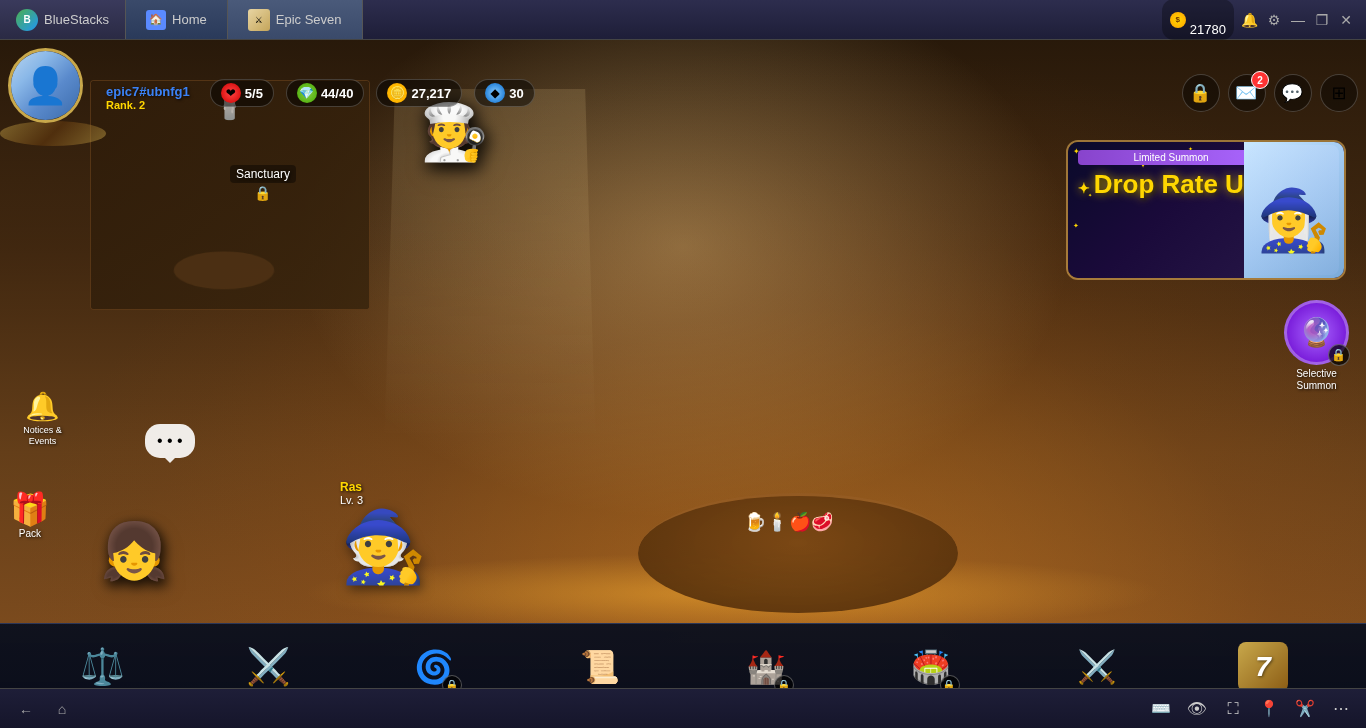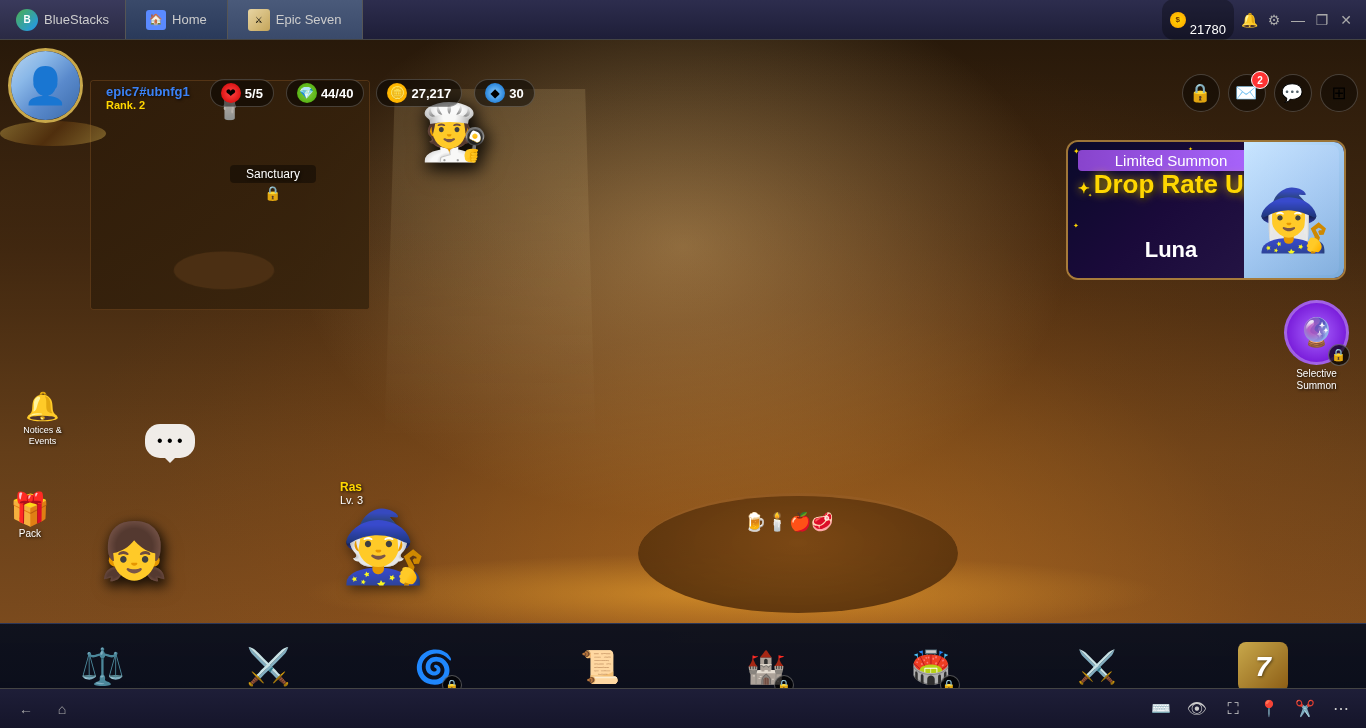--- a/index.html
+++ b/index.html
@@ -314,21 +314,21 @@
       position: relative;
     }
     .banner-title {
       position: absolute;
       top: 8px;
       left: 10px;
       right: 80px;
       background: linear-gradient(90deg, #8844cc, #aa66ff);
       border-radius: 4px;
       padding: 2px 20px;
-      font-size: 15px;
+      font-size: 10px;
       color: #fff;
       text-align: center;
     }
     .banner-main-text {
       position: absolute;
       top: 28px;
       left: 10px;
       right: 80px;
       font-size: 26px;
       font-weight: bold;
@@ -499,21 +499,21 @@
       position: absolute;
       top: 125px;
       left: 230px;
       z-index: 35;
     }
     .sanctuary-text {
       color: #fff;
       font-size: 12px;
       text-shadow: 1px 1px 3px rgba(0,0,0,0.9);
       background: rgba(0,0,0,0.4);
-      padding: 2px 16px;
+      padding: 2px 6px;
       border-radius: 4px;
     }
     .sanctuary-lock {
       text-align: center;
       font-size: 14px;
       margin-top: 2px;
     }
 
     .barkeep-area {
       position: absolute;
@@ -783,21 +783,20 @@
           <div style="position:absolute; top:5px; left:5px; color:#FFD700; font-size:8px;">✦</div>
           <div style="position:absolute; top:15px; left:70px; color:#FFD700; font-size:12px;">✦</div>
           <div style="position:absolute; top:3px; left:120px; color:#FFD700; font-size:6px;">✦</div>
           <div style="position:absolute; top:50px; left:20px; color:#FFD700; font-size:5px;">✦</div>
           <div style="position:absolute; top:80px; left:5px; color:#FFD700; font-size:7px;">✦</div>
         </div>
         <div class="banner-title">Limited Summon</div>
         <div class="banner-main-text">
           <span style="color:#FFD700; font-size:14px;">✦ </span><span>Drop Rate Up</span>
         </div>
-        <div class="banner-char-name">Luna</div>
 
         <div class="banner-char">
           <div style="width:90px; height:130px; background: linear-gradient(180deg, rgba(200,220,255,0.3) 0%, rgba(160,190,240,0.2) 100%); 
                       border-radius:8px; display:flex; align-items:center; justify-content:center; font-size:50px; overflow:hidden;">
             <div style="font-size:60px; margin-top:20px;">🧙‍♀️</div>
           </div>
         </div>
       </div>
     </div>
 

